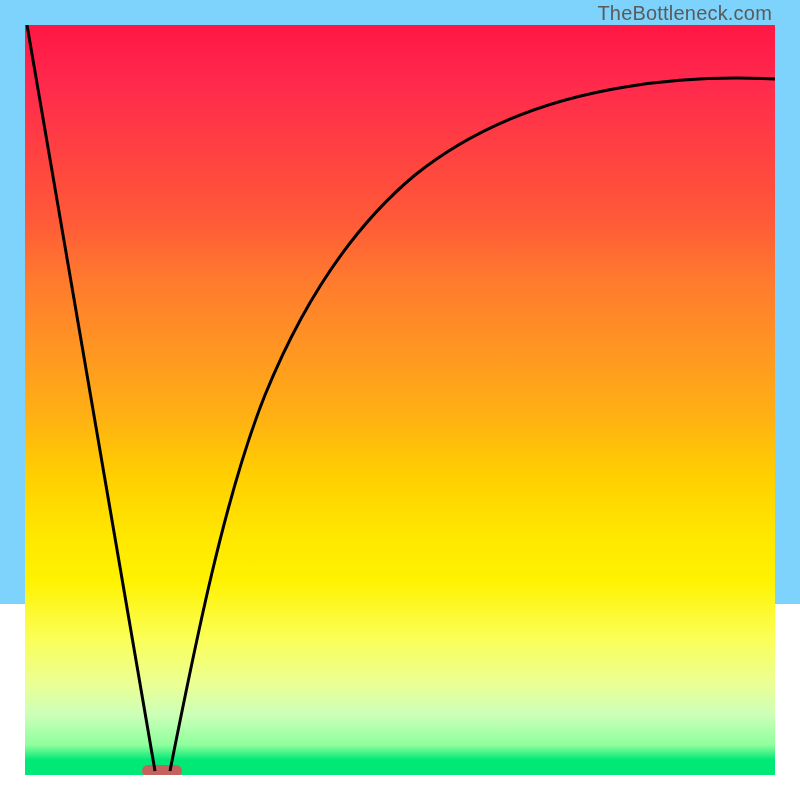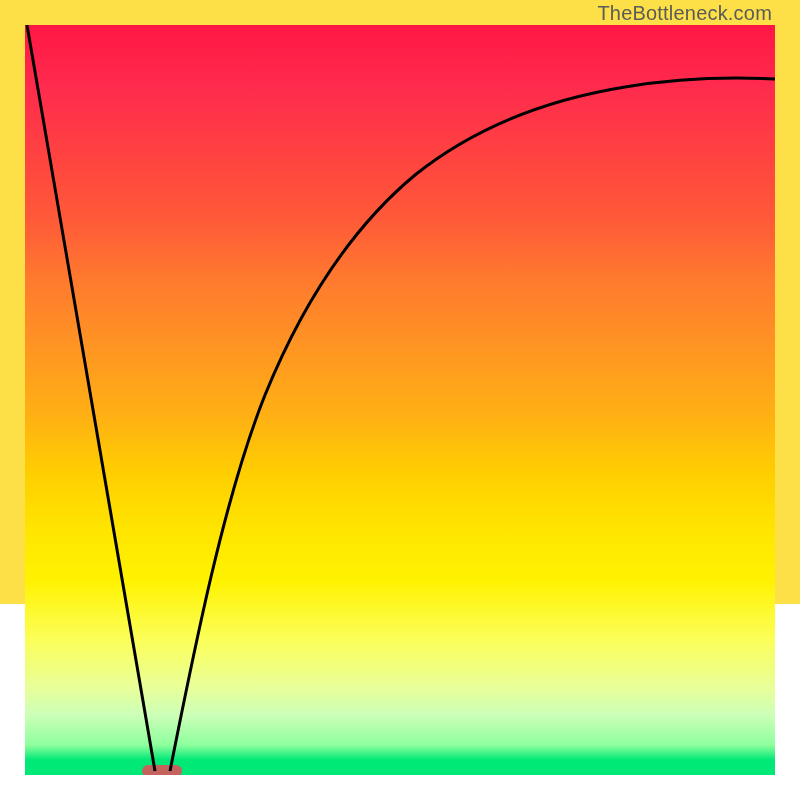--- a/index.html
+++ b/index.html
@@ -6,21 +6,21 @@
     margin: 0;
     padding: 0;
     width: 800px;
     height: 800px;
     overflow: hidden;
     font-family: Arial, Helvetica, sans-serif;
   }
   .frame {
     width: 800px;
     height: 604px;
-    background: #fde047;
+    background: #7dd3fc;
     position: relative;
   }
   .plot-area {
     position: absolute;
     left: 25px;
     top: 25px;
     width: 750px;
     height: 750px;
   }
   .gradient-bg {

